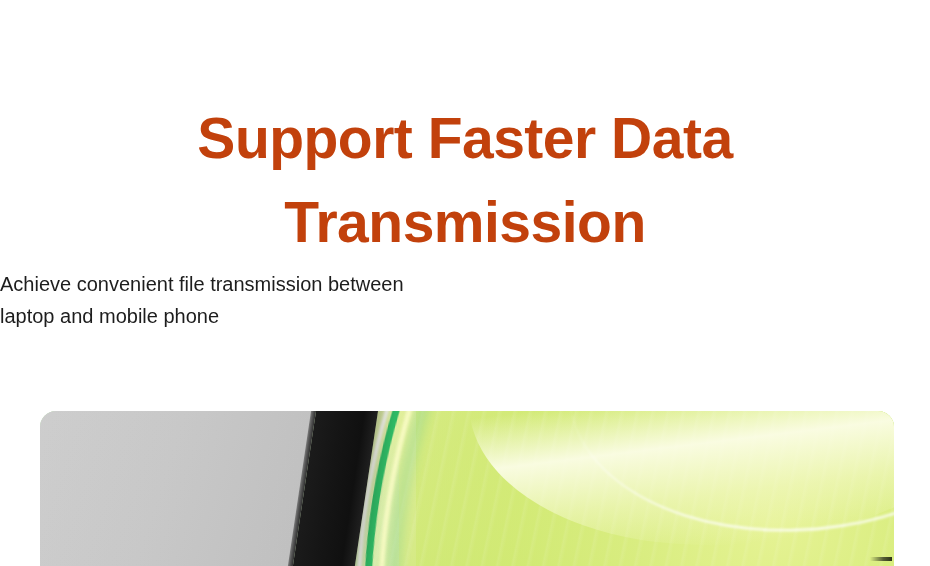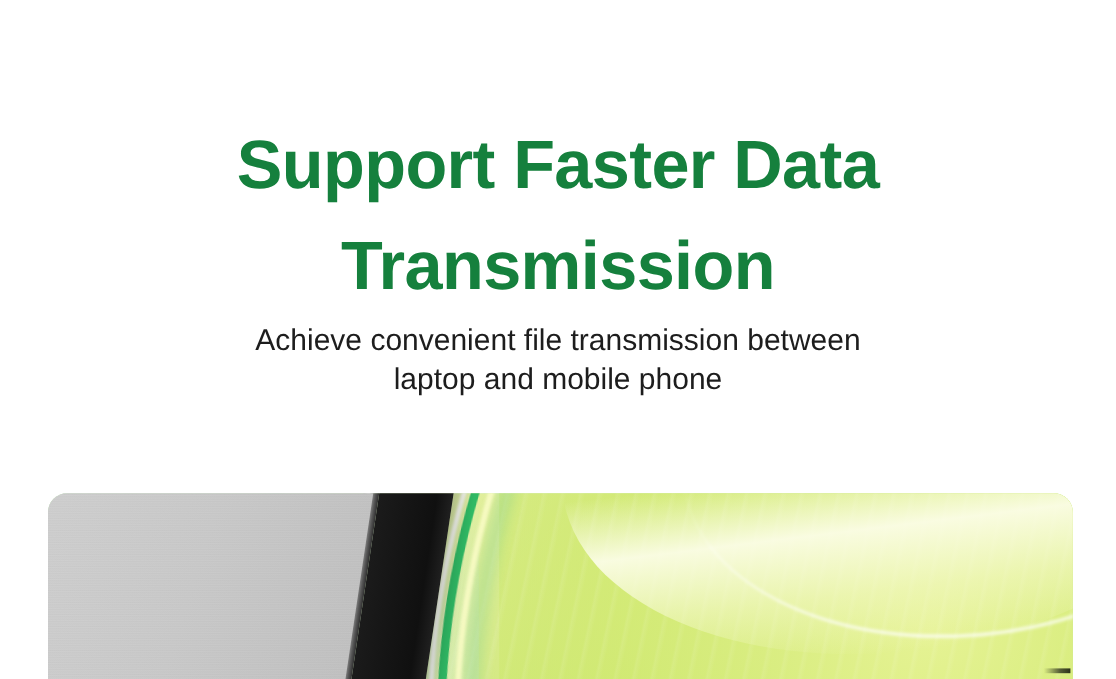--- a/index.html
+++ b/index.html
@@ -19,31 +19,31 @@
   
   .headline {
     position:absolute;
     left:0; top:96px;
     width:930px;
     text-align:center;
     font-size:57px;
     line-height:84px;
     font-weight:700;
     letter-spacing:-0.5px;
-    color:#15803d;
+    color:#c2410c;
     white-space:pre-line;
   }
 
   
   .subtitle {
     position:absolute;
     left:0; top:268px;
     width:930px;
-    text-align:center;
-    font-size:25px;
+    text-align:left;
+    font-size:20px;
     line-height:32px;
     font-weight:400;
     color:#1d1d1d;
     white-space:pre-line;
   }
 
   
   .hero {
     position:absolute;
     left:40px; top:411px;

